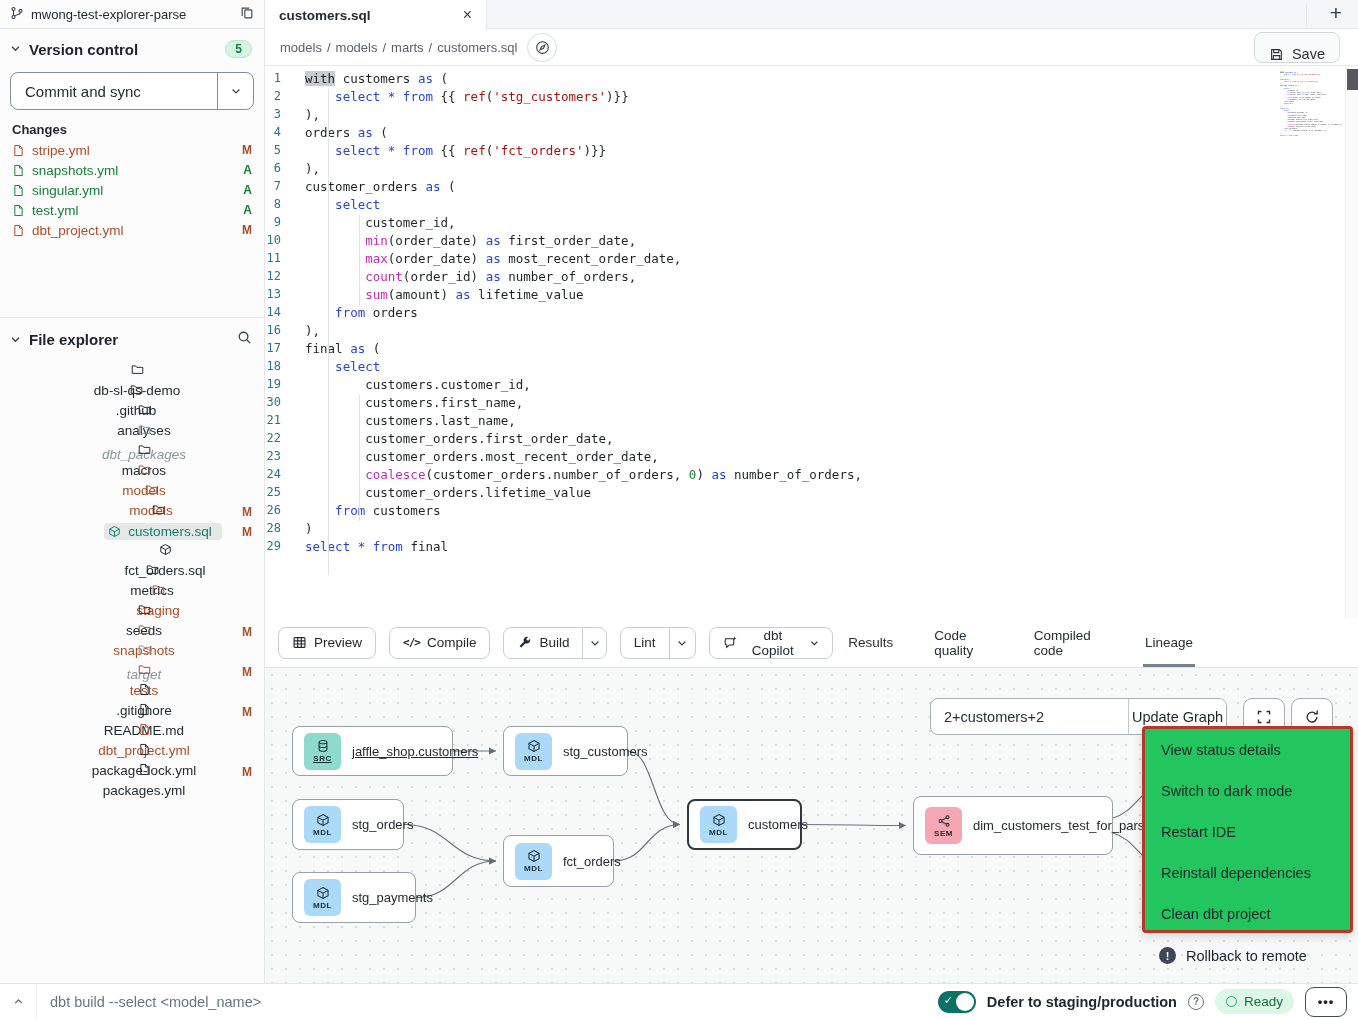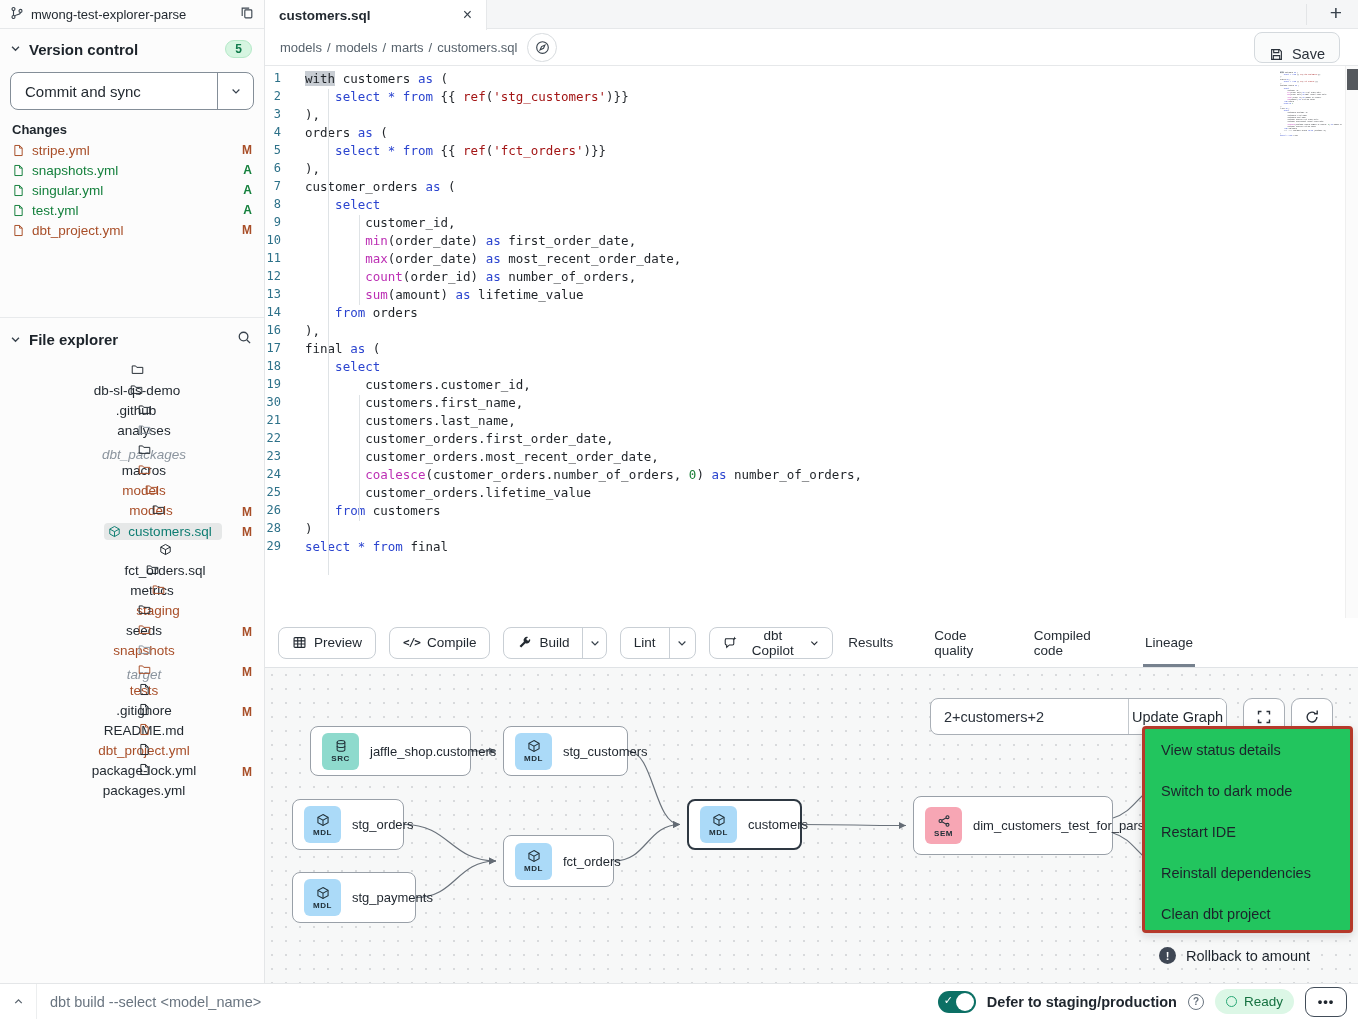--- a/index.html
+++ b/index.html
@@ -604,21 +604,21 @@
         <path d="M188,83 C209.5,83 209.5,83 231,83" fill="none" stroke="#6a727b" stroke-width="1.2" marker-end="url(#arr)"></path>
         <path d="M363,83 C389,83 389,156.5 415,156.5" fill="none" stroke="#6a727b" stroke-width="1.2" marker-end="url(#arr)"></path>
         <path d="M139,156.5 C185,156.5 185,193 231,193" fill="none" stroke="#6a727b" stroke-width="1.2" marker-end="url(#arr)"></path>
         <path d="M151,229.5 C191,229.5 191,193 231,193" fill="none" stroke="#6a727b" stroke-width="1.2" marker-end="url(#arr)"></path>
         <path d="M349,193 C382,193 382,156.5 415,156.5" fill="none" stroke="#6a727b" stroke-width="1.2" marker-end="url(#arr)"></path>
         <path d="M537,156.5 C589,156.5 589,157.5 641,157.5" fill="none" stroke="#6a727b" stroke-width="1.2" marker-end="url(#arr)"></path>
         <path d="M848,150 C868,144 872,128 892,116" fill="none" stroke="#6a727b" stroke-width="1.2"></path>
         <path d="M848,165 C868,171 872,187 892,199" fill="none" stroke="#6a727b" stroke-width="1.2"></path>
       </svg>
     <div id="lineage-nodes">
-        <div class="lnode" style="left: 45px; top: 58px; width: 161px; height: 50px;">
+        <div class="lnode" style="left: 27px; top: 58px; width: 161px; height: 50px; text-decoration: underline;">
           <span class="nbadge b-src">
             <svg width="14" height="14" viewBox="0 0 16 16" fill="none" stroke="#203038" stroke-width="1.2">
               <ellipse cx="8" cy="3.6" rx="4.4" ry="1.8"></ellipse>
               <path d="M3.6 3.6v8.6c0 1 2 1.8 4.4 1.8s4.4-.8 4.4-1.8V3.6"></path>
               <path d="M3.6 7.9c0 1 2 1.8 4.4 1.8s4.4-.8 4.4-1.8"></path>
             </svg>
             <span class="btxt">SRC</span>
           </span>
           <span class="nlabel">jaffle_shop.customers</span>
         </div>
@@ -710,21 +710,21 @@
   <div class="ctx-menu">
     <div id="menu-items">
         <div class="ctx-item">View status details</div>
         <div class="ctx-item">Switch to dark mode</div>
         <div class="ctx-item">Restart IDE</div>
         <div class="ctx-item">Reinstall dependencies</div>
         <div class="ctx-item">Clean dbt project</div>
       </div>
     <div class="ctx-danger">
       <span class="excl">!</span>
-      <span>Rollback to amount</span>
+      <span>Rollback to remote</span>
     </div>
   </div>
 
   <div class="statusbar">
     <span class="sb-caret">
       <svg width="13" height="13" viewBox="0 0 16 16" fill="none" stroke="currentColor" stroke-width="1.6">
           <path d="M4 10l4-4 4 4"></path>
         </svg>
     </span>
     <span class="sb-cmd">dbt build --select &lt;model_name&gt;</span>

